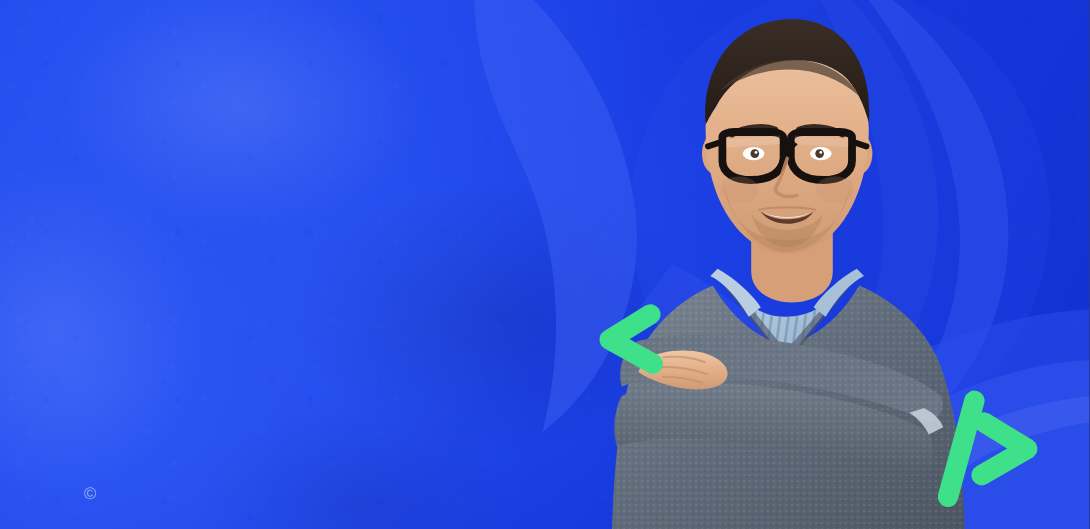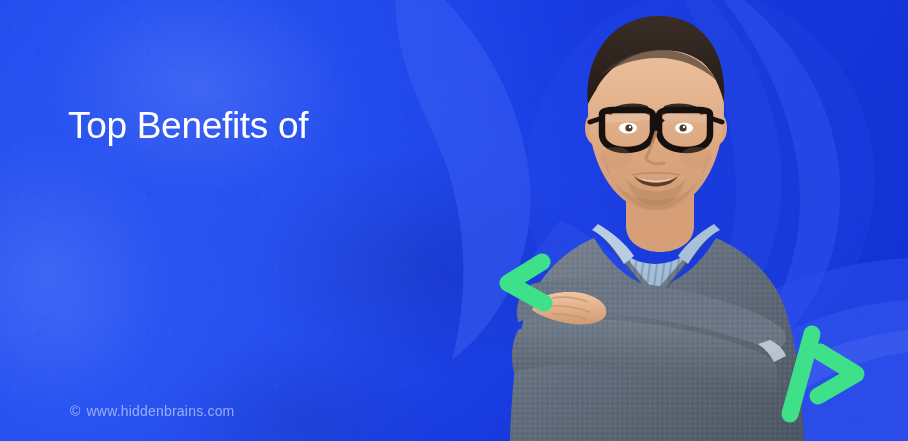--- a/index.html
+++ b/index.html
@@ -290,21 +290,19 @@
         <path d="M812 334 L790 414"></path>
       </g>
 
       <g stroke="#3ee08a" stroke-width="17" stroke-linecap="round" stroke-linejoin="round" fill="none">
         <path d="M820 352 L856 374 L818 396"></path>
       </g>
     </svg>
   </div>
 
   <div class="copy">
-    <div class="eyebrow">Top Benefits of</div>
   </div>
 
   <div class="credit">
     <span class="sym">©</span>
-    <span>www.hiddenbrains.com</span>
   </div>
 
 </div>
 
 </body></html>

